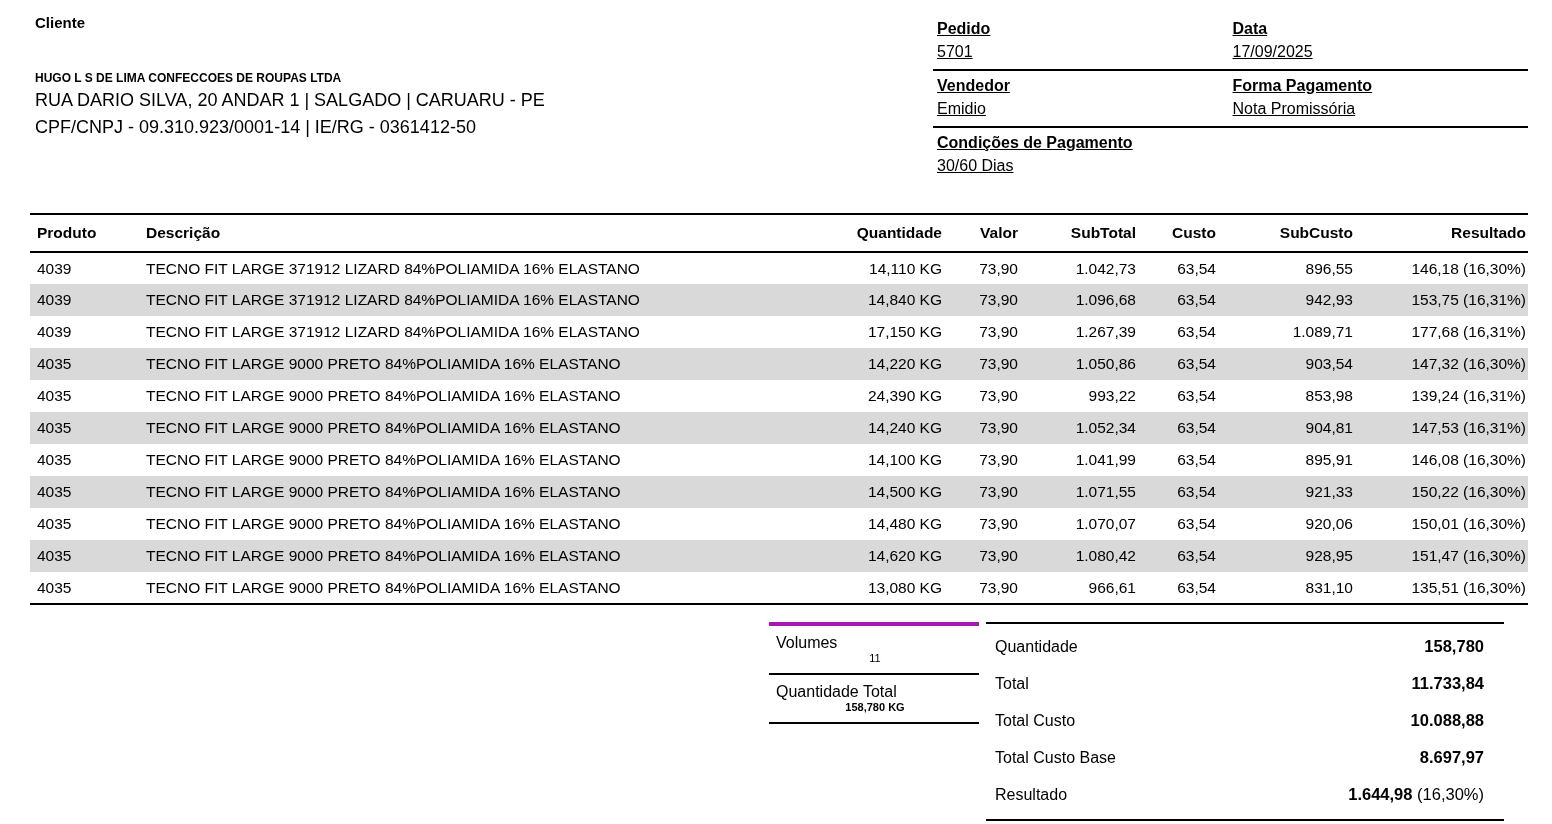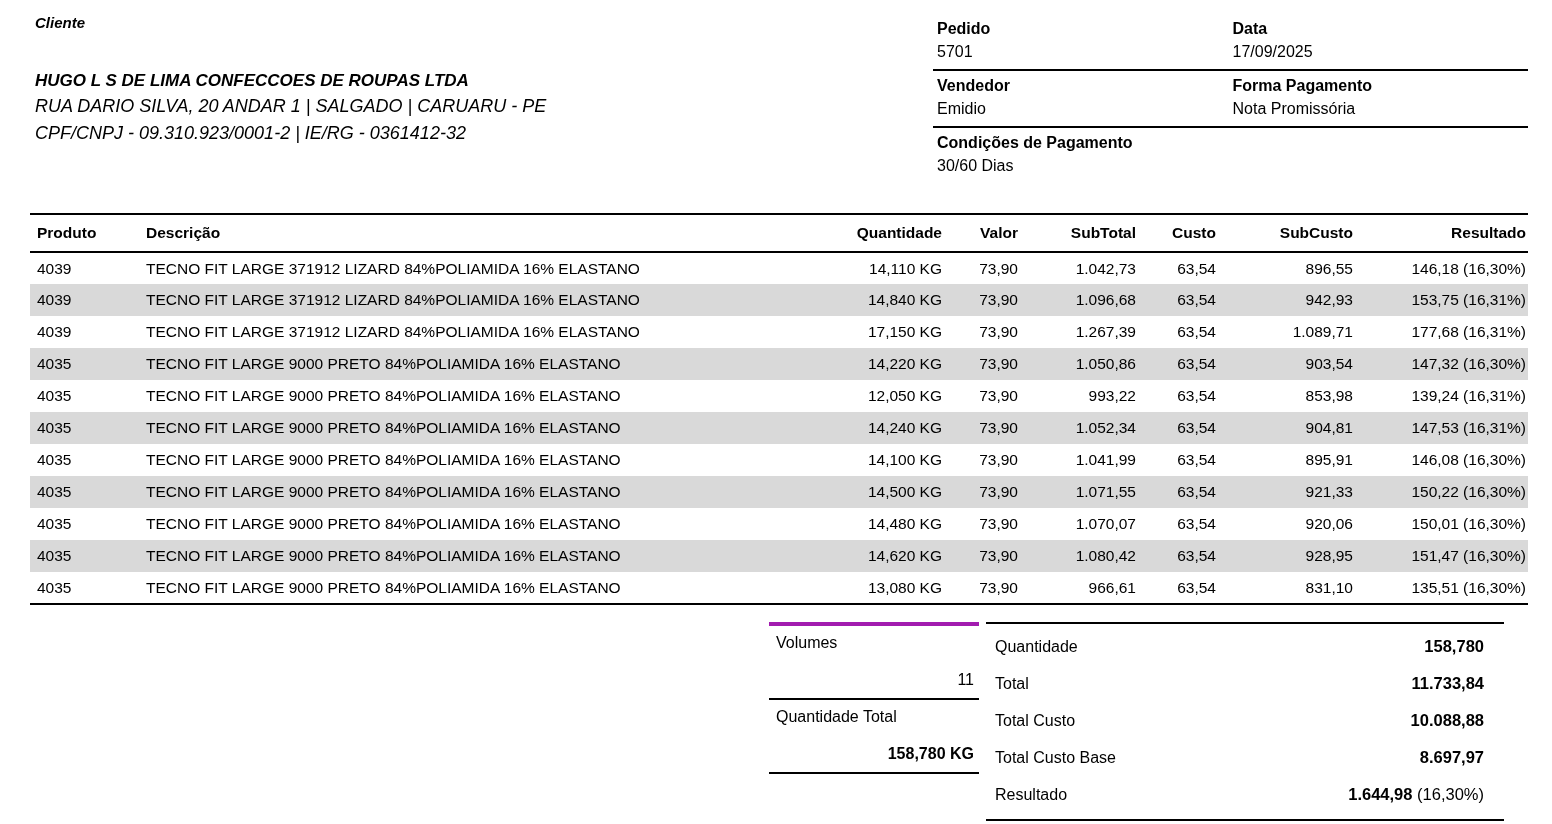--- a/index.html
+++ b/index.html
@@ -7,27 +7,27 @@
   body {
     width: 1552px; height: 824px;
     font-family: "Liberation Sans", sans-serif;
     color: #000;
     overflow: hidden;
   }
   .page { width: 1552px; height: 824px; padding: 12px 24px 0 30px; }
 
   
   .top { display: flex; justify-content: space-between; align-items: flex-start; }
-  .client-block { padding-left: 5px; padding-top: 2px; font-style: italic; }
+  .client-block { padding-left: 5px; padding-top: 2px; }
   .client-section-label { font-size: 15px; font-weight: bold; margin-bottom: 14px; }
-  .client-name { font-size: 17px; font-weight: bold; margin-bottom: 5px; margin-top: 40px; }
+  .client-name { font-size: 12px; font-weight: bold; margin-bottom: 5px; margin-top: 40px; }
   .client-line { font-size: 18px; margin-bottom: 6px; }
 
   .order-block { width: 595px; flex: none; margin-top: 2px; }
-  .order-grid { display: flex; border-bottom: 2px solid #000; padding: 6px 0 8px 4px; }
+  .order-grid { display: flex; border-bottom: 2px solid #000; padding: 6px 0 8px 4px; text-decoration: underline; }
   .order-grid.last { border-bottom: none; }
   .order-cell { width: 297px; }
   .order-cell.wide { width: 100%; }
   .order-label { font-size: 16px; font-weight: bold; margin-bottom: 5px; }
   .order-value { font-size: 16px; }
 
   
   table.items {
     width: 1498px;
     margin-top: 30px;
@@ -50,21 +50,21 @@
   table.items th:first-child, table.items td:first-child { padding-left: 7px; margin-left: 14px; }
   table.items th:nth-child(2), table.items td:nth-child(2) { padding-left: 6px; text-align: left; }
   table.items tbody tr:nth-child(even) { background: #d9d9d9; }
 
   
   .summary { display: flex; margin-top: 17px; }
   .summary-spacer { width: 739px; flex: none; }
   .vol-box { width: 210px; flex: none; border-top: 4px solid #a21caf; margin-right: 7px; }
   .vol-section { border-bottom: 2px solid #000; padding: 8px 5px 9px 7px; }
   .vol-label { font-size: 16px; }
-  .vol-value { font-size: 16px; text-align: right; margin-top: 19px; }
+  .vol-value { font-size: 11px; text-align: center; }
   .vol-value .num-bold { font-weight: bold; }
   .vol-unit { font-weight: bold; }
 
   .totals-box { width: 518px; flex: none; border-top: 2px solid #000; border-bottom: 2px solid #000; padding: 4px 0 6px 0; }
   .totals-row { display: flex; justify-content: space-between; align-items: center; height: 37px; padding: 0 20px 0 9px; }
   .totals-label { font-size: 16px; }
   .totals-value { font-size: 16.5px; }
   .totals-value .val { font-weight: bold; }
   .totals-value .suffix { font-weight: normal; }
 </style>
@@ -72,21 +72,21 @@
 <body>
 
 <div class="page">
 
   <div class="top">
 
     <div class="client-block">
       <div class="client-section-label">Cliente</div>
       <div class="client-name">HUGO L S DE LIMA CONFECCOES DE ROUPAS LTDA</div>
       <div class="client-line">RUA DARIO SILVA, 20 ANDAR 1 | SALGADO | CARUARU - PE</div>
-      <div class="client-line">CPF/CNPJ - 09.310.923/0001-2 | IE/RG - 0361412-32</div>
+      <div class="client-line">CPF/CNPJ - 09.310.923/0001-14 | IE/RG - 0361412-50</div>
     </div>
 
     <div class="order-block">
       <div class="order-grid">
         <div class="order-cell">
           <div class="order-label">Pedido</div>
           <div class="order-value">5701</div>
         </div>
         <div class="order-cell">
           <div class="order-label">Data</div>
@@ -173,21 +173,21 @@
           <td>14,220 KG</td>
           <td>73,90</td>
           <td>1.050,86</td>
           <td>63,54</td>
           <td>903,54</td>
           <td>147,32 (16,30%)</td>
         </tr>
         <tr>
           <td>4035</td>
           <td>TECNO FIT LARGE 9000 PRETO 84%POLIAMIDA 16% ELASTANO</td>
-          <td>12,050 KG</td>
+          <td>24,390 KG</td>
           <td>73,90</td>
           <td>993,22</td>
           <td>63,54</td>
           <td>853,98</td>
           <td>139,24 (16,31%)</td>
         </tr>
         <tr>
           <td>4035</td>
           <td>TECNO FIT LARGE 9000 PRETO 84%POLIAMIDA 16% ELASTANO</td>
           <td>14,240 KG</td>

